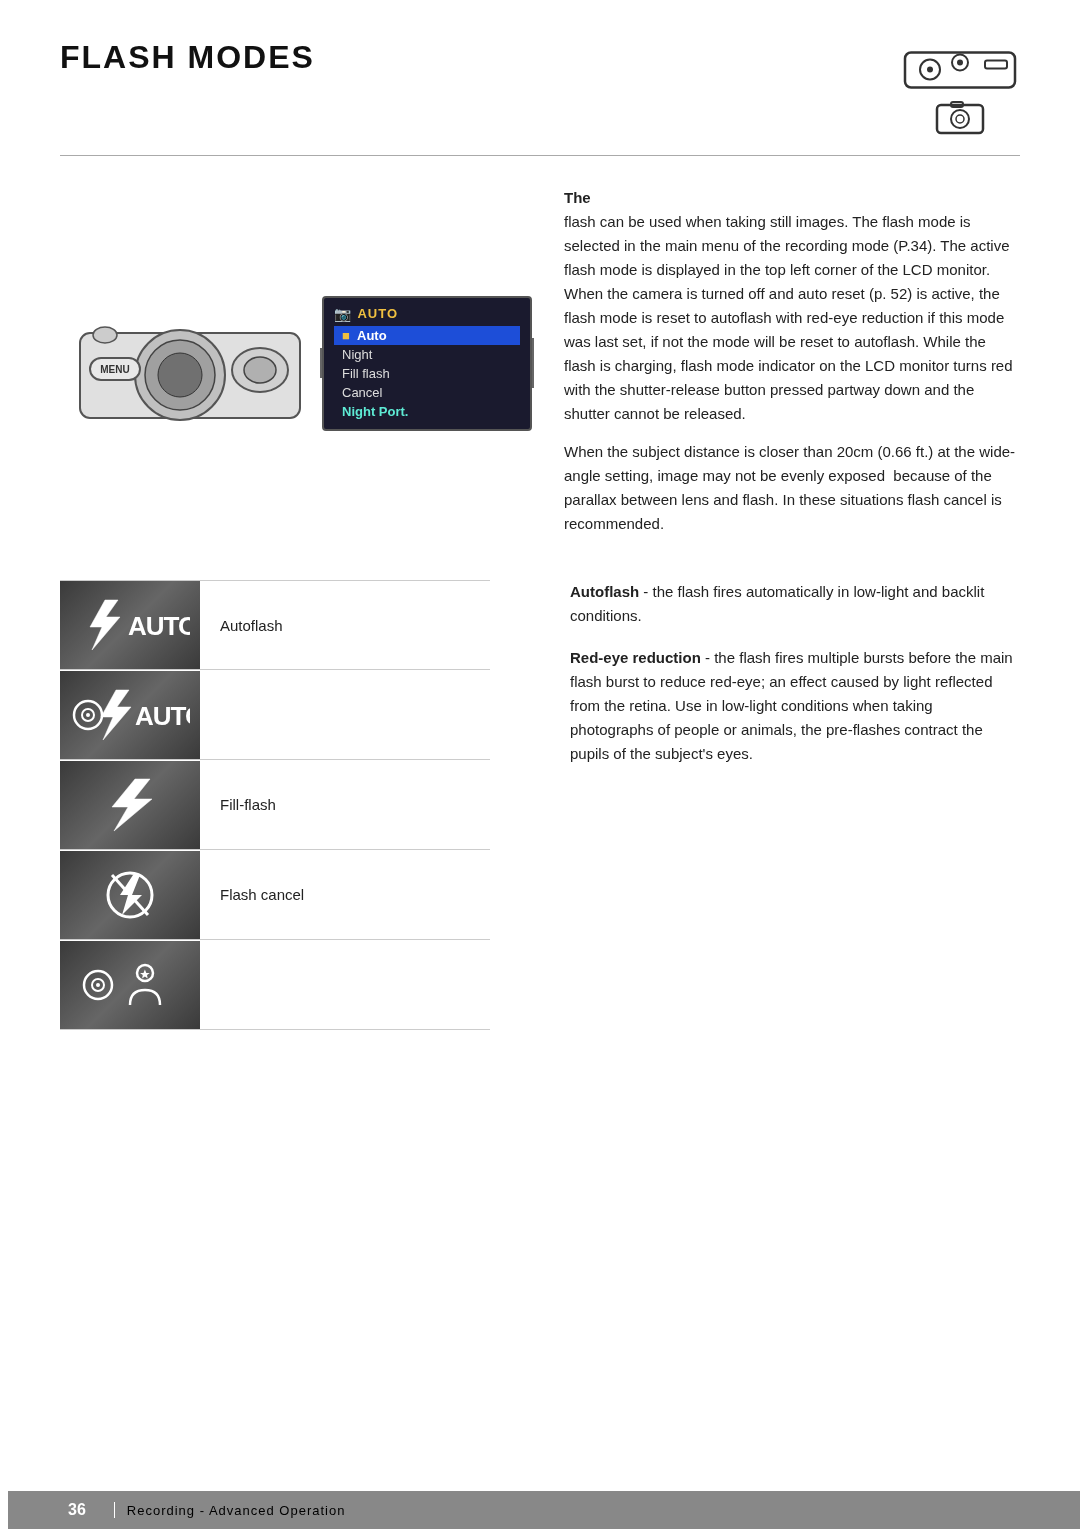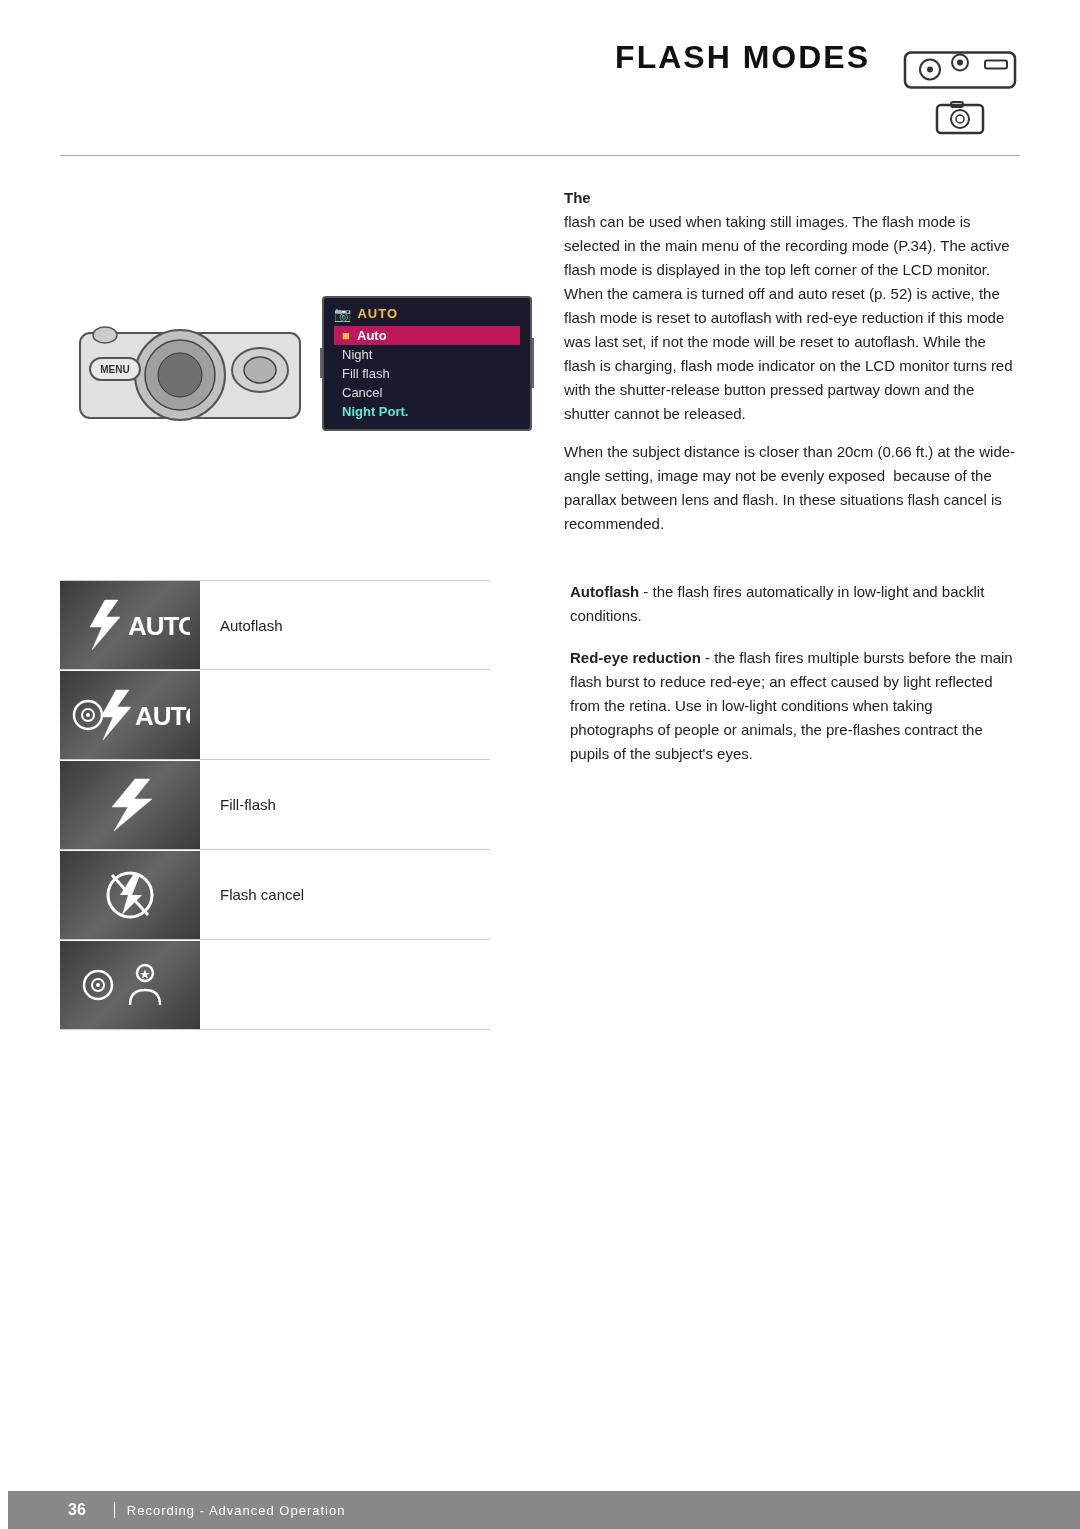--- a/index.html
+++ b/index.html
@@ -16,21 +16,20 @@
     .page-wrapper {
       padding: 40px 60px 60px 60px;
       position: relative;
     }
 
     
     .header {
       display: flex;
       align-items: flex-start;
       margin-bottom: 20px;
-      text-align: right;
     }
     .title-block {
       flex: 1;
     }
     .page-title {
       font-size: 32px;
       font-weight: bold;
       letter-spacing: 2px;
       text-transform: uppercase;
       color: #111;
@@ -89,21 +88,21 @@
       font-weight: bold;
       letter-spacing: 1px;
     }
     .lcd-menu-item {
       padding: 2px 8px;
       font-size: 13px;
       color: #ddd;
       cursor: default;
     }
     .lcd-menu-item.active {
-      background: #be185d;
+      background: #1d4ed8;
       color: #fff;
       font-weight: bold;
     }
     .lcd-menu-item.bold-white {
       color: #5eead4;
       font-weight: bold;
     }
     .lcd-bullet {
       color: #f0c040;
       margin-right: 4px;
@@ -192,21 +191,21 @@
     }
     .footer-page-num {
       font-size: 16px;
       font-weight: bold;
       margin-right: 16px;
       color: #fff;
     }
     .footer-section-title {
       font-size: 13px;
       letter-spacing: 1px;
-      color: #ffffff;
+      color: #000000;
       text-transform: uppercase;
     }
     .footer-divider {
       width: 1px;
       height: 16px;
       background: #fff;
       margin: 0 12px;
     }
 
     .horizontal-rule {

